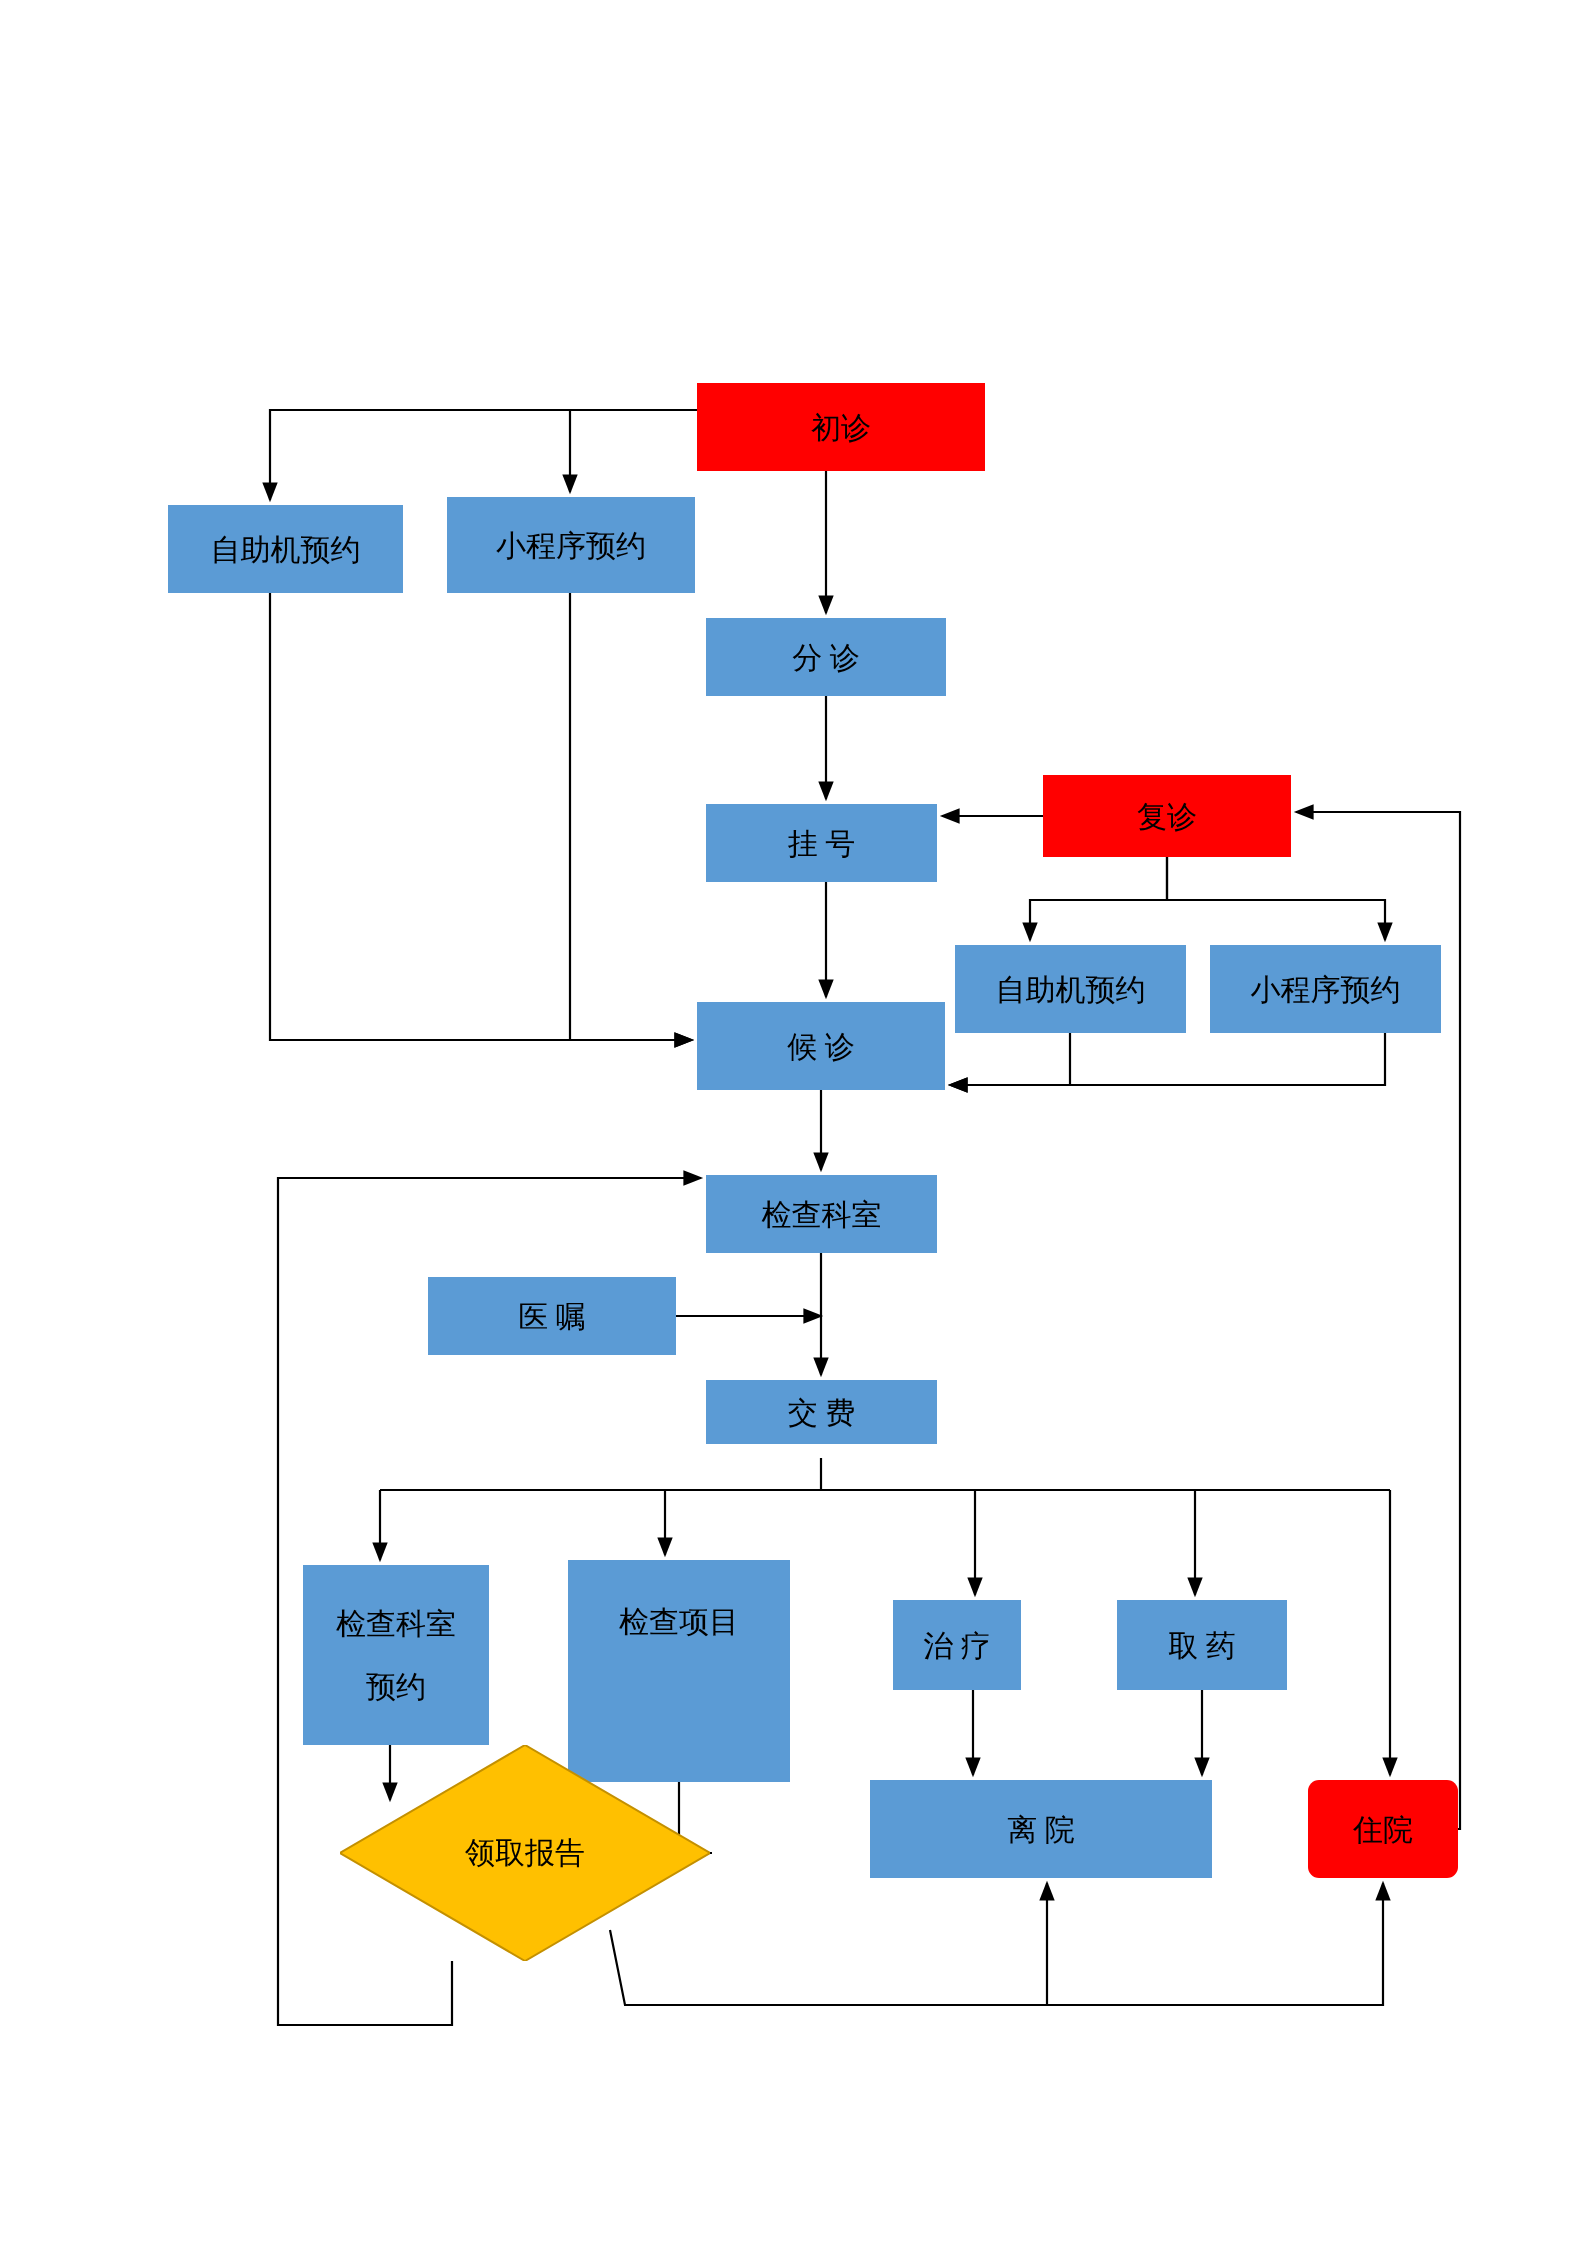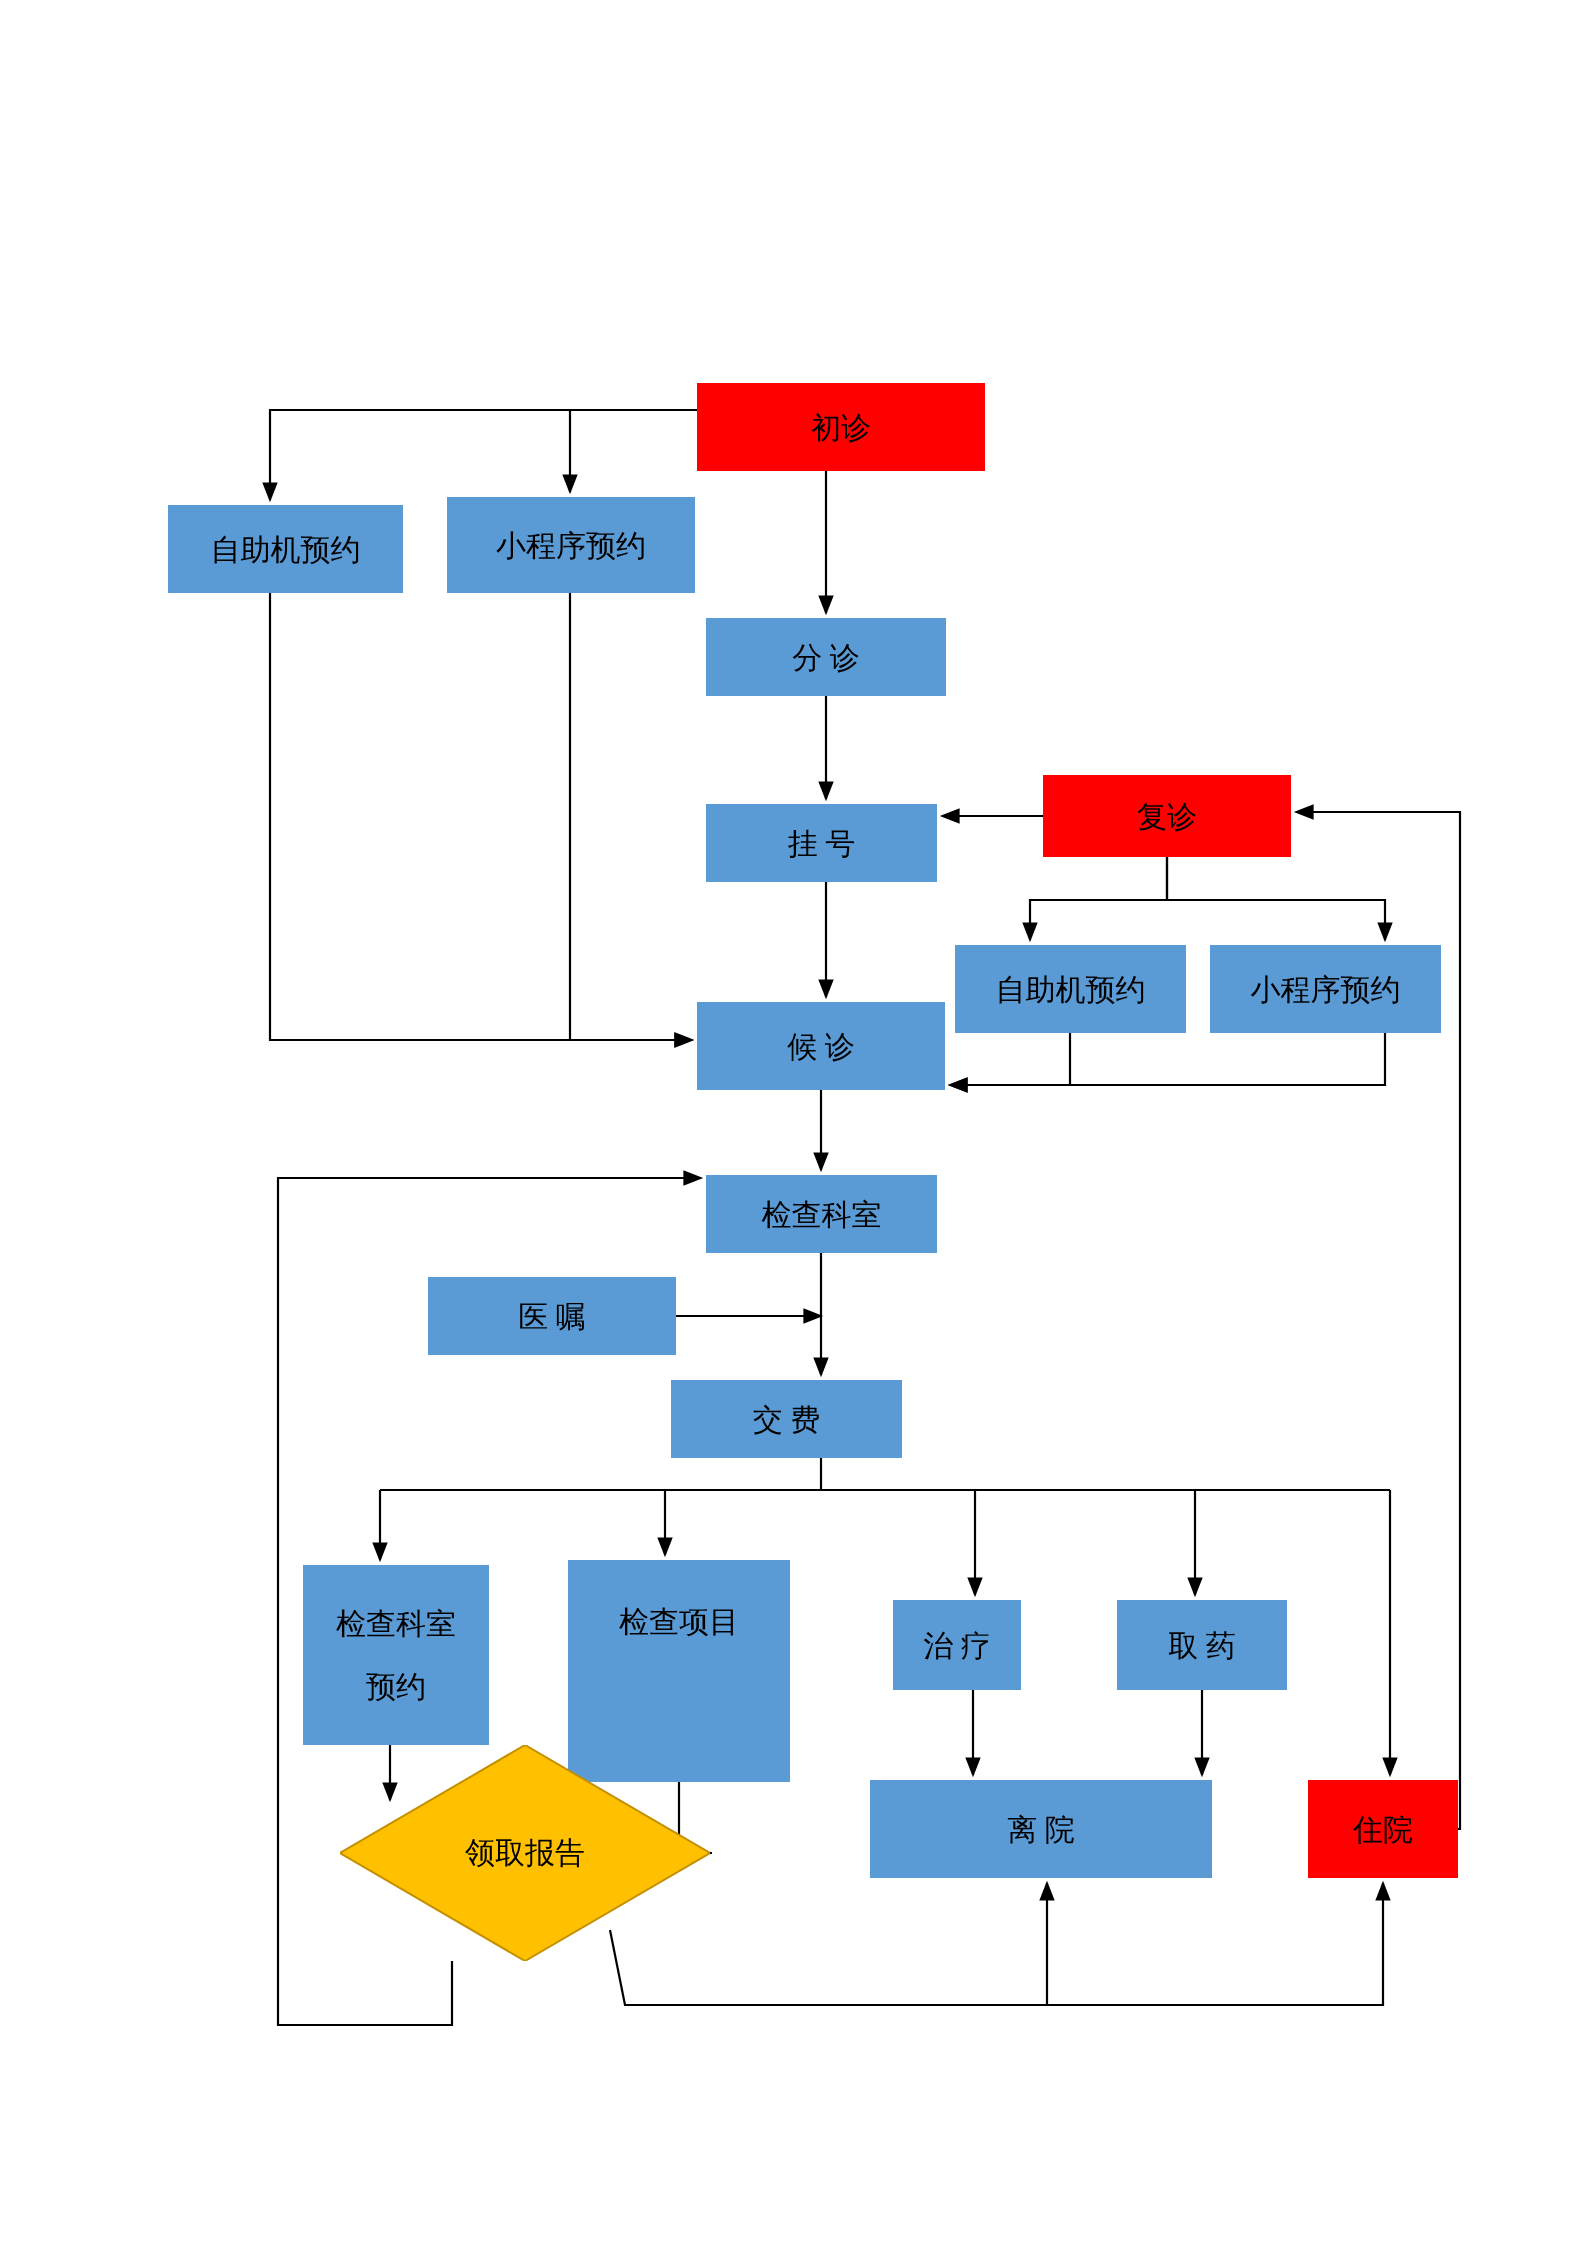--- a/index.html
+++ b/index.html
@@ -176,21 +176,21 @@
   </div>
 
   <div class="node blue" style="left:706px; top:1175px; width:231px; height:78px;">
     <span>检查科室</span>
   </div>
 
   <div class="node blue" style="left:428px; top:1277px; width:248px; height:78px;">
     <span>医   嘱</span>
   </div>
 
-  <div class="node blue" style="left:671px; top:1380px; width:231px; height:78px;">
+  <div class="node blue" style="left:706px; top:1380px; width:231px; height:64px;">
     <span>交   费</span>
   </div>
 
   <div class="node blue multi" style="left:303px; top:1565px; width:186px; height:180px; white-space:pre-line;">
     <span style="line-height:2.1;">检查科室
 预约</span>
   </div>
 
   <div class="node blue" style="left:568px; top:1560px; width:222px; height:222px; align-items:flex-start; padding-top:42px;">
     <span>检查项目</span>
@@ -208,17 +208,17 @@
     <svg width="370" height="216" viewBox="0 0 370 216">
       <polygon points="185,0 370,108 185,216 0,108" fill="#FFC000" stroke="#C49000" stroke-width="2"></polygon>
     </svg>
     <div class="diamond-label">领取报告</div>
   </div>
 
   <div class="node blue" style="left:870px; top:1780px; width:342px; height:98px;">
     <span>离      院</span>
   </div>
 
-  <div class="node red" style="left:1308px; top:1780px; width:150px; height:98px;">
+  <div class="node red" style="left:1308px; top:1780px; width:150px; height:98px;border-radius:11px;">
     <span>住院</span>
   </div>
 
 </div>
 
 </body></html>

